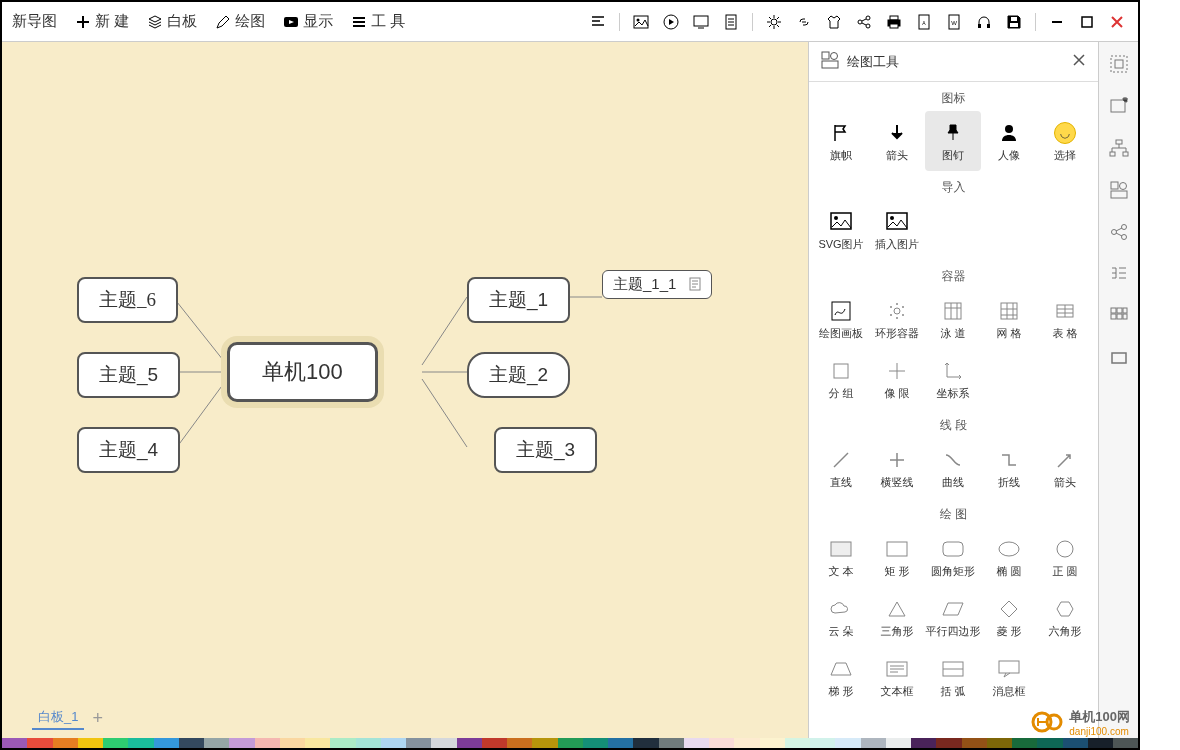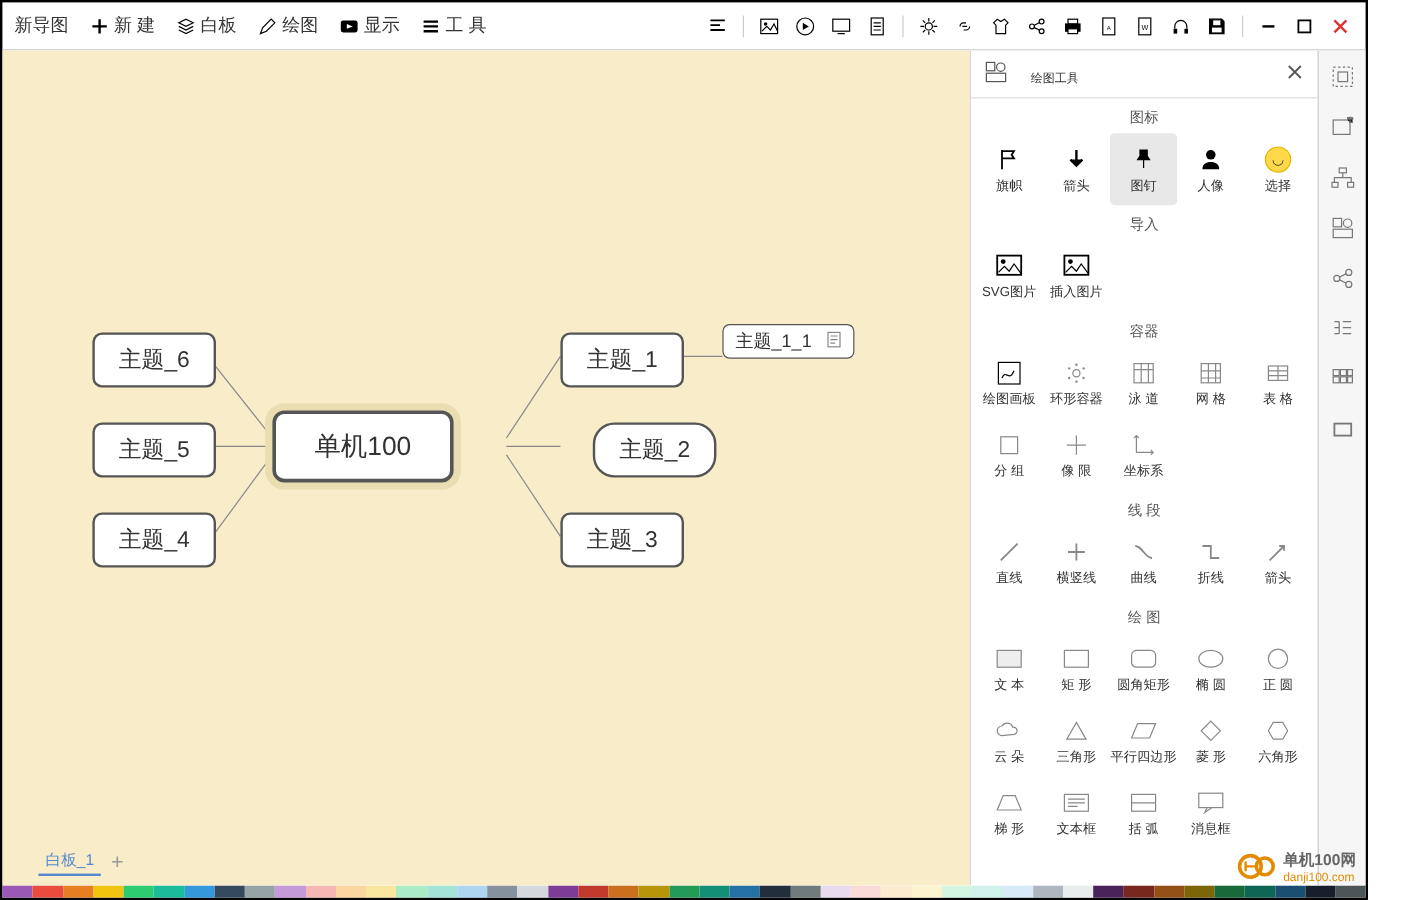--- a/index.html
+++ b/index.html
@@ -28,21 +28,21 @@
 .connector { position: absolute; stroke: #888; stroke-width: 1; fill: none; pointer-events: none; }
 
 
 .tab-bar { position: absolute; bottom: 8px; left: 30px; display: flex; align-items: center; gap: 8px; font-size: 13px; }
 .tab { padding: 2px 6px; border-bottom: 2px solid #5588cc; color: #5588cc; cursor: pointer; }
 .add-tab { color: #999; font-size: 18px; cursor: pointer; }
 
 
 .panel { width: 290px; background: #fff; border-left: 1px solid #ccc; display: flex; flex-direction: column; overflow-y: auto; }
 .panel-header { height: 40px; display: flex; align-items: center; padding: 0 12px; border-bottom: 1px solid #ddd; justify-content: space-between; }
-.panel-header-left { display: flex; align-items: flex-end; gap: 20px; font-size: 10px; }
+.panel-header-left { display: flex; align-items: center; gap: 8px; font-size: 13px; }
 .panel-body { flex: 1; overflow-y: auto; padding-bottom: 4px; }
 .section-title { text-align: center; font-size: 12px; color: #555; padding: 8px 0 4px; }
 .tool-grid { display: flex; flex-wrap: wrap; padding: 0 4px; }
 .tool-item { width: 56px; height: 60px; display: flex; flex-direction: column; align-items: center; justify-content: center; gap: 4px; cursor: pointer; border-radius: 4px; }
 .tool-item.active { background: #e8e8e8; }
 .tool-icon { width: 28px; height: 24px; display: flex; align-items: center; justify-content: center; color: #333; }
 .tool-label { font-size: 11px; color: #333; text-align: center; line-height: 1.1; }
 .smiley { width: 22px; height: 22px; border-radius: 50%; background: #ffd94a; border: 1px solid #e3b300; display: flex; align-items: center; justify-content: center; font-size: 12px; }
 
 
@@ -231,26 +231,26 @@
       <svg class="connector" width="100%" height="100%">
         <path d="M225 323 L175 260"></path>
         <path d="M225 330 L175 330"></path>
         <path d="M225 337 L175 405"></path>
         <path d="M420 323 L465 255"></path>
         <path d="M420 330 L465 330"></path>
         <path d="M420 337 L465 405"></path>
         <path d="M565 255 L600 255"></path>
       </svg>
       <div class="node center" style="left:225px; top:300px;"><span>单机100</span></div>
-      <div class="node" style="left:75px; top:235px;"><span>主题_6</span></div>
+      <div class="node" style="left:75px; top:235px;font-family:Liberation Serif, serif;"><span>主题_6</span></div>
       <div class="node" style="left:75px; top:310px;"><span>主题_5</span></div>
       <div class="node" style="left:75px; top:385px;"><span>主题_4</span></div>
       <div class="node" style="left:465px; top:235px;"><span>主题_1</span></div>
-      <div class="node" style="left:492px; top:310px;border-radius:18px;"><span>主题_2</span></div>
-      <div class="node" style="left:465px; top:385px;"><span>主题_3</span></div>
+      <div class="node" style="left:465px; top:310px;border-radius:18px;"><span>主题_2</span></div>
+      <div class="node" style="left:492px; top:385px;"><span>主题_3</span></div>
       <div class="node small" style="left:600px; top:228px;">
         <span>主题_1_1</span>
         &nbsp;&nbsp;<span style="display:inline-block;vertical-align:middle;"><svg width="12" height="14">
               <rect x="1" y="1" width="10" height="12" stroke="#888" fill="none"></rect>
               <path d="M3 4h6M3 7h6M3 10h4" stroke="#888"></path>
             </svg></span>
       </div>
 
       <div class="tab-bar">
         <span class="tab">白板_1</span>

